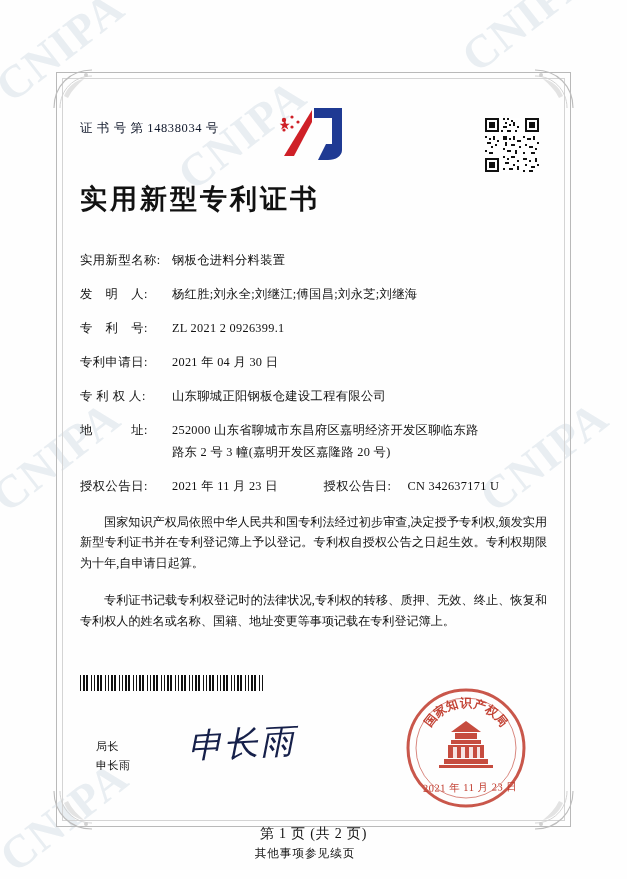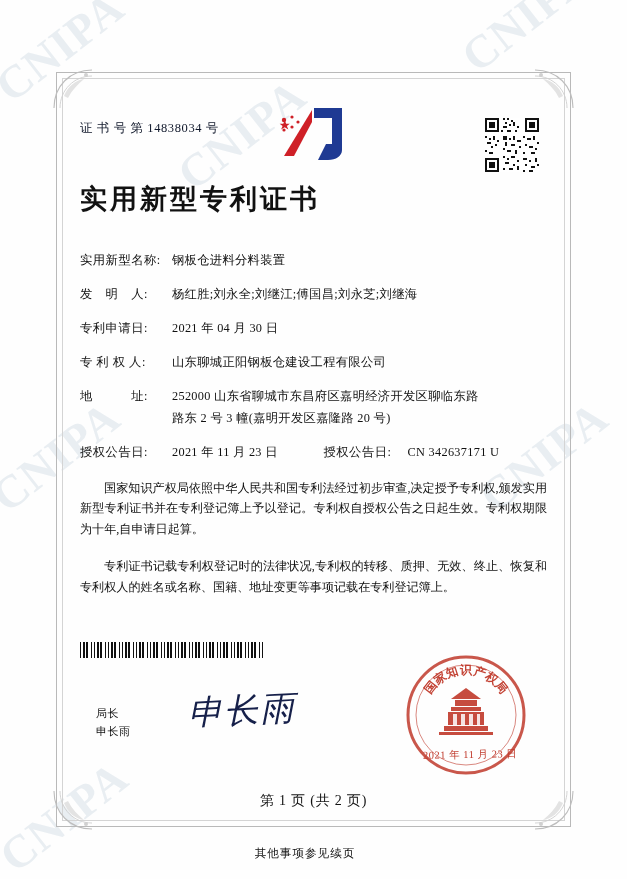--- a/index.html
+++ b/index.html
@@ -365,20 +365,24 @@
       <div class="field">
         <div class="lab">实用新型名称:</div>
         <div class="val">钢板仓进料分料装置</div>
       </div>
 
       <div class="field">
         <div class="lab">发　明　人:</div>
         <div class="val">杨红胜;刘永全;刘继江;傅国昌;刘永芝;刘继海</div>
       </div>
 
+      <div class="field">
+        <div class="lab">专　利　号:</div>
+        <div class="val">ZL 2021 2 0926399.1</div>
+      </div>
 
       <div class="field">
         <div class="lab">专利申请日:</div>
         <div class="val">2021 年 04 月 30 日</div>
       </div>
 
       <div class="field">
         <div class="lab">专 利 权 人:</div>
         <div class="val">山东聊城正阳钢板仓建设工程有限公司</div>
       </div>

